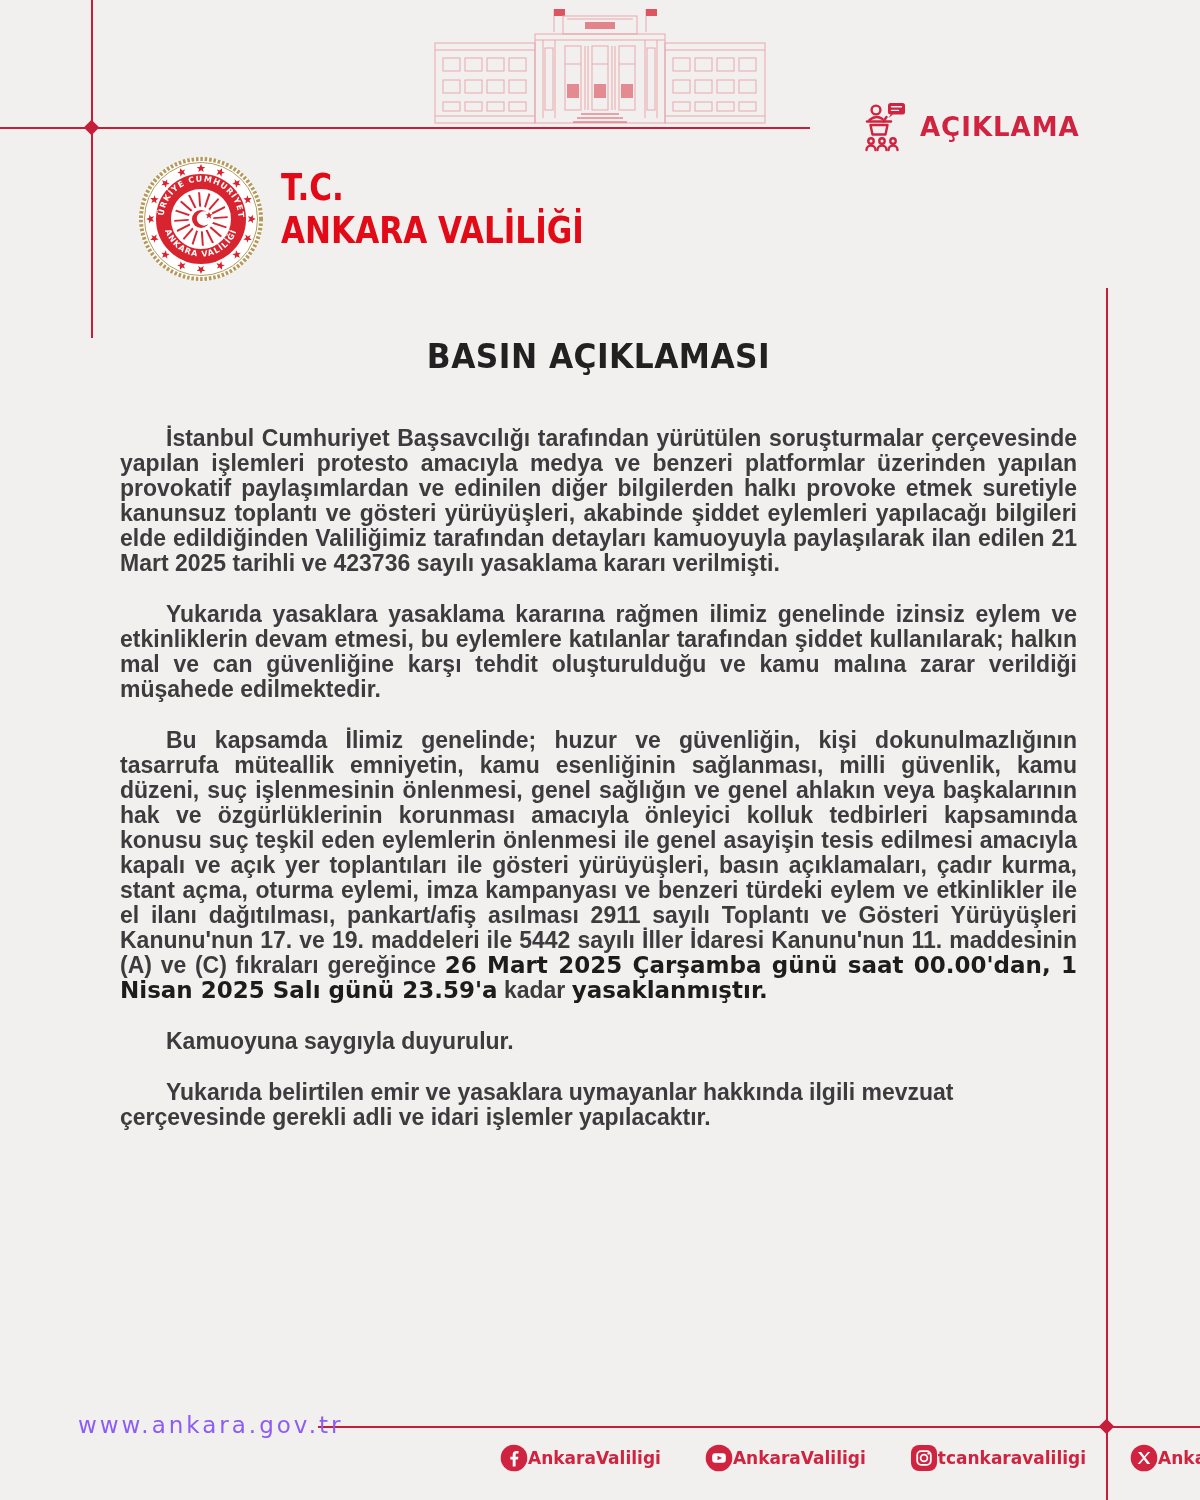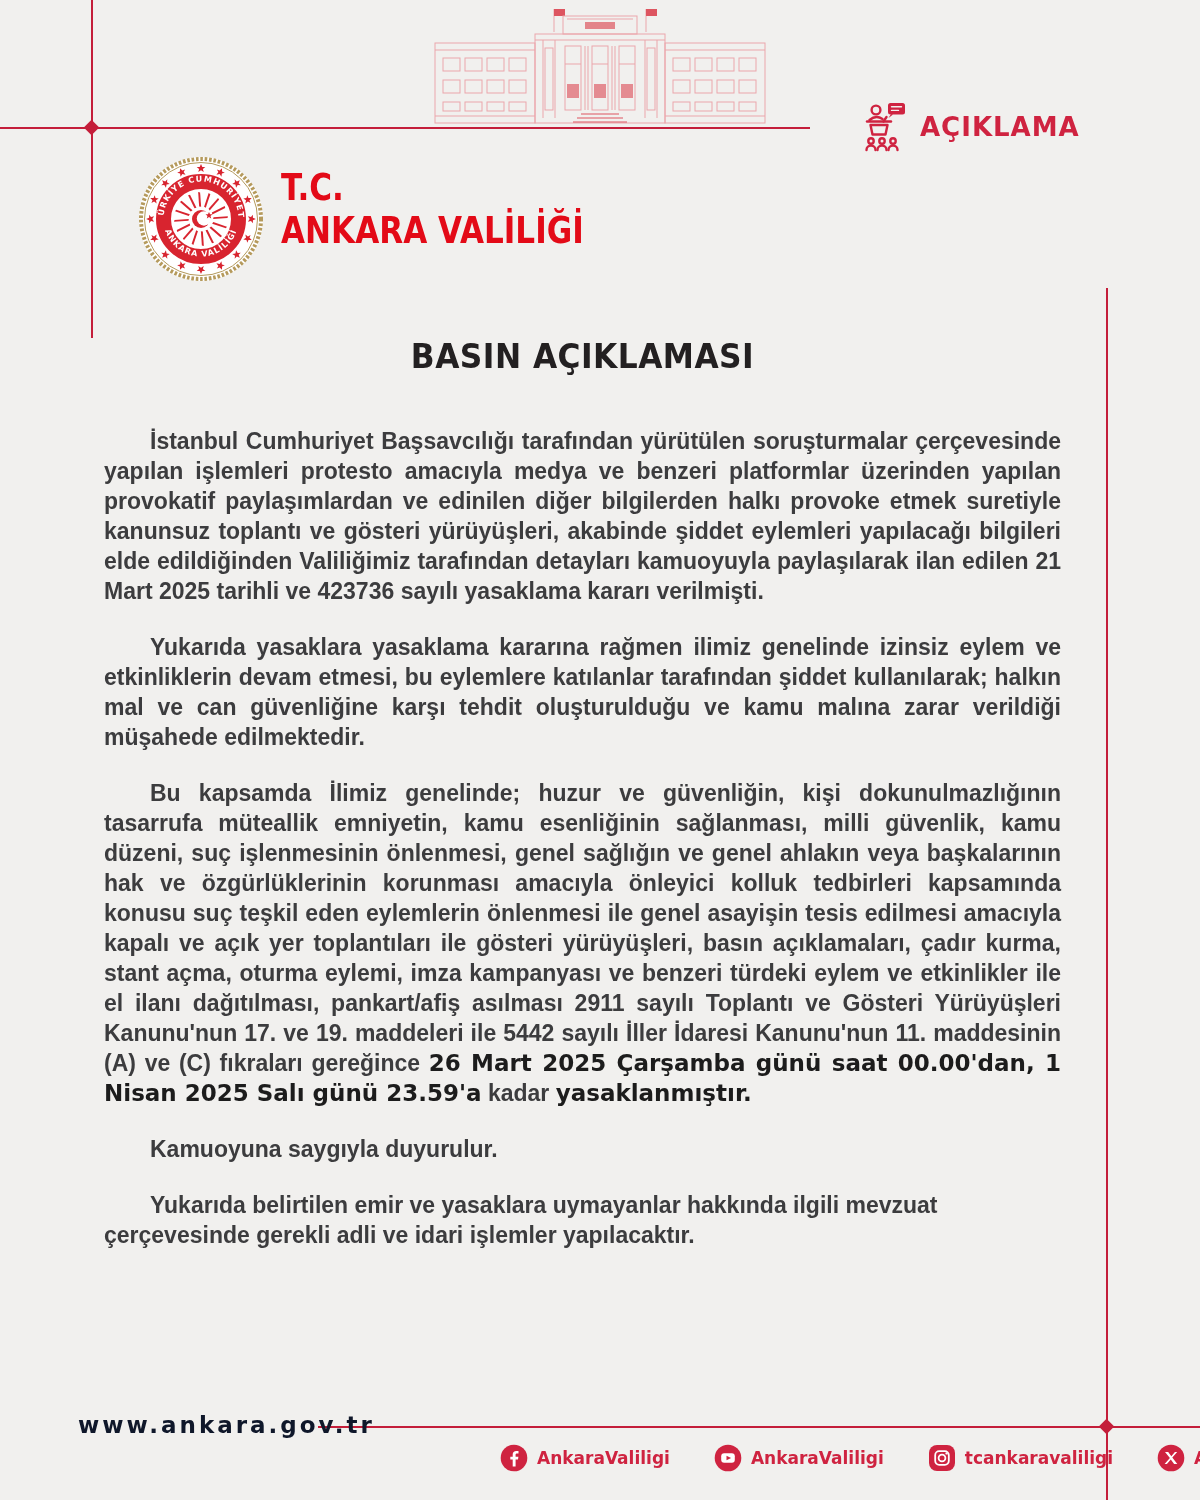--- a/index.html
+++ b/index.html
@@ -28,44 +28,44 @@
   }
   
   .emblem{position:absolute;left:137px;top:155px;}
   .wordmark{
     position:absolute;left:281px;top:166px;color:#e30a17;
     font-family:"DejaVu Sans","Liberation Sans",sans-serif;
     font-weight:800;font-size:37px;line-height:43px;
     transform:scaleX(.84);transform-origin:left top;white-space:nowrap;
   }
   
-  .doc{position:absolute;left:104px;top:336px;width:957px;color:#3c3c3e;}
+  .doc{position:absolute;left:120px;top:336px;width:957px;color:#3c3c3e;}
   .doc h1{
     margin:0;text-align:center;color:#232021;font-size:34px;letter-spacing:.5px;
     font-family:"DejaVu Sans","Liberation Sans",sans-serif;font-weight:700;
     transform:scaleX(.92);transform-origin:center top;
   }
   .doc .paras{margin-top:50px;}
   .doc p{
-    margin:0 0 26px 0;font-size:23px;line-height:30px;font-weight:700;
+    margin:0 0 26px 0;font-size:23px;line-height:25px;font-weight:700;
     text-align:justify;text-indent:46px;
   }
   .doc p:last-child{text-align:left;}
   .doc .em{
     font-family:"DejaVu Sans","Liberation Sans",sans-serif;
     color:#1c1c1c;font-weight:700;
   }
   
   .site{
-    position:absolute;left:78px;top:1412px;color:#0f172a;font-size:23px;
-    font-weight:700;letter-spacing:3px;text-decoration:none;
+    position:absolute;left:78px;top:1412px;color:#8b5cf6;font-size:23px;
+    font-weight:400;letter-spacing:3px;text-decoration:none;
     font-family:"DejaVu Sans","Liberation Sans",sans-serif;
   }
   .social{position:absolute;left:500px;top:1444px;display:flex;gap:44px;align-items:center;}
-  .social-item{display:flex;align-items:center;gap:9px;cursor:pointer;justify-content:space-between;}
+  .social-item{display:flex;align-items:center;gap:0;cursor:pointer;justify-content:space-between;}
   .social-item .handle{
     color:#cf2340;font-size:17px;font-weight:800;
     font-family:"DejaVu Sans","Liberation Sans",sans-serif;
   }
 </style>
 </head>
 <body>
 
 <div class="canvas">
 

